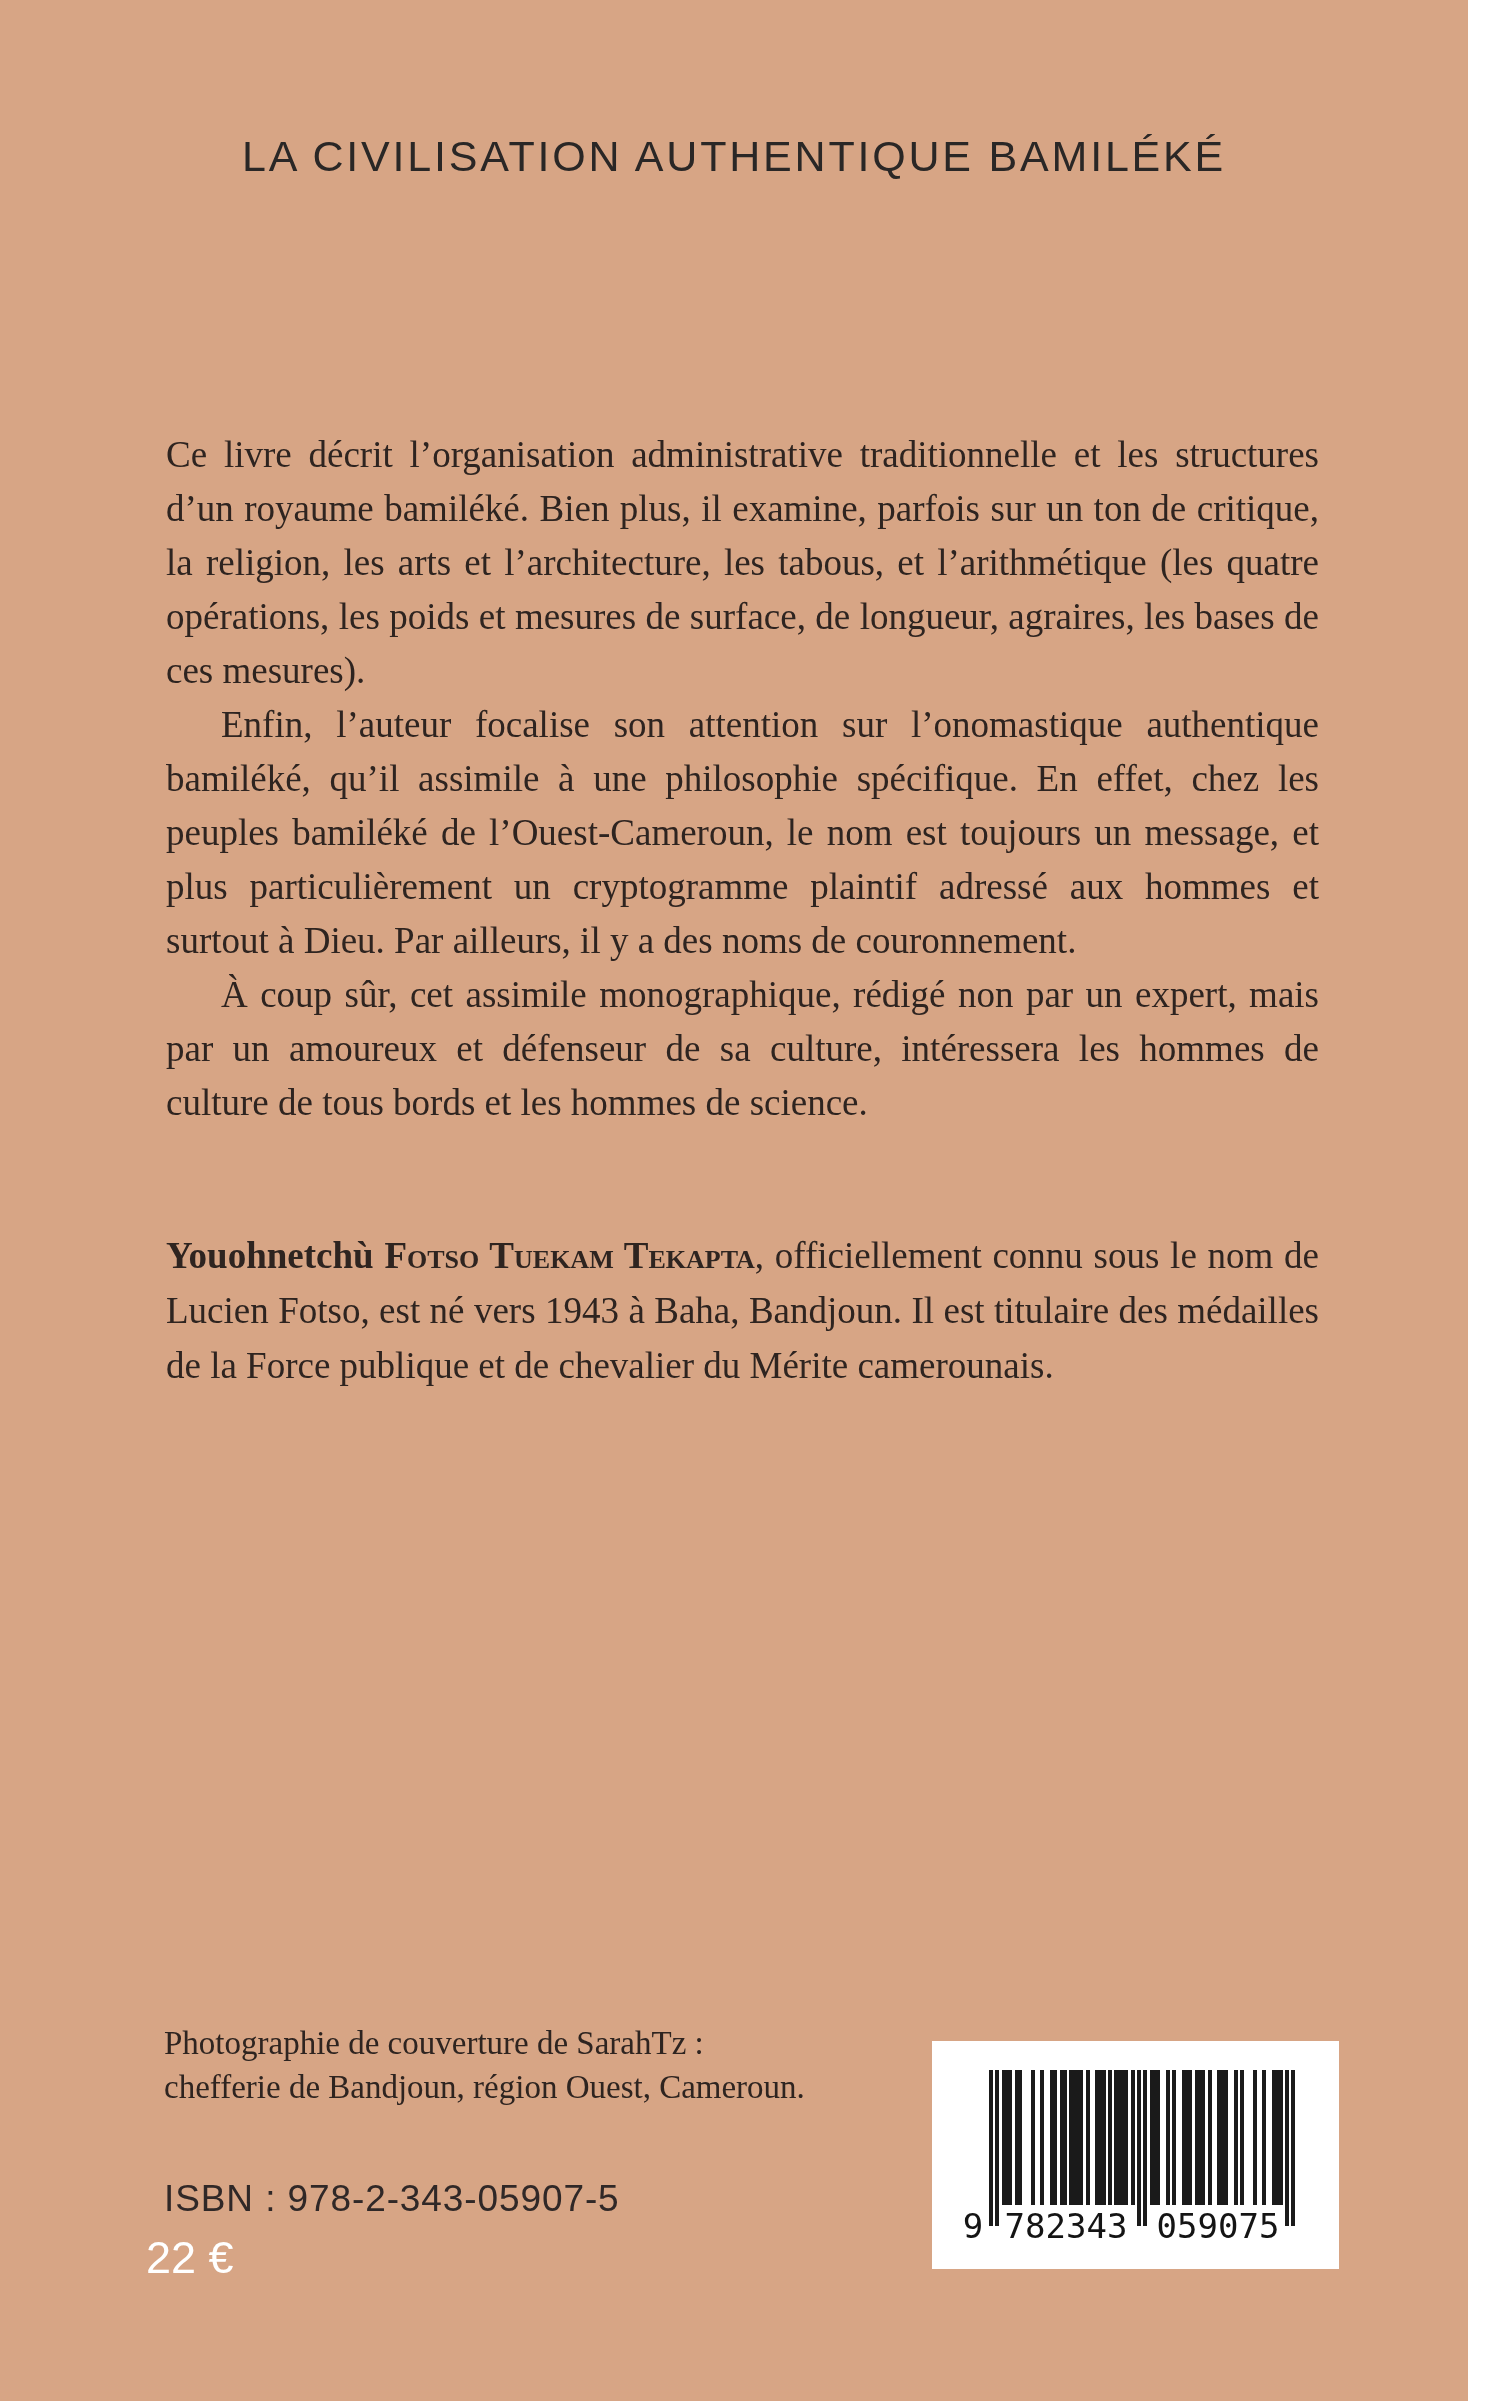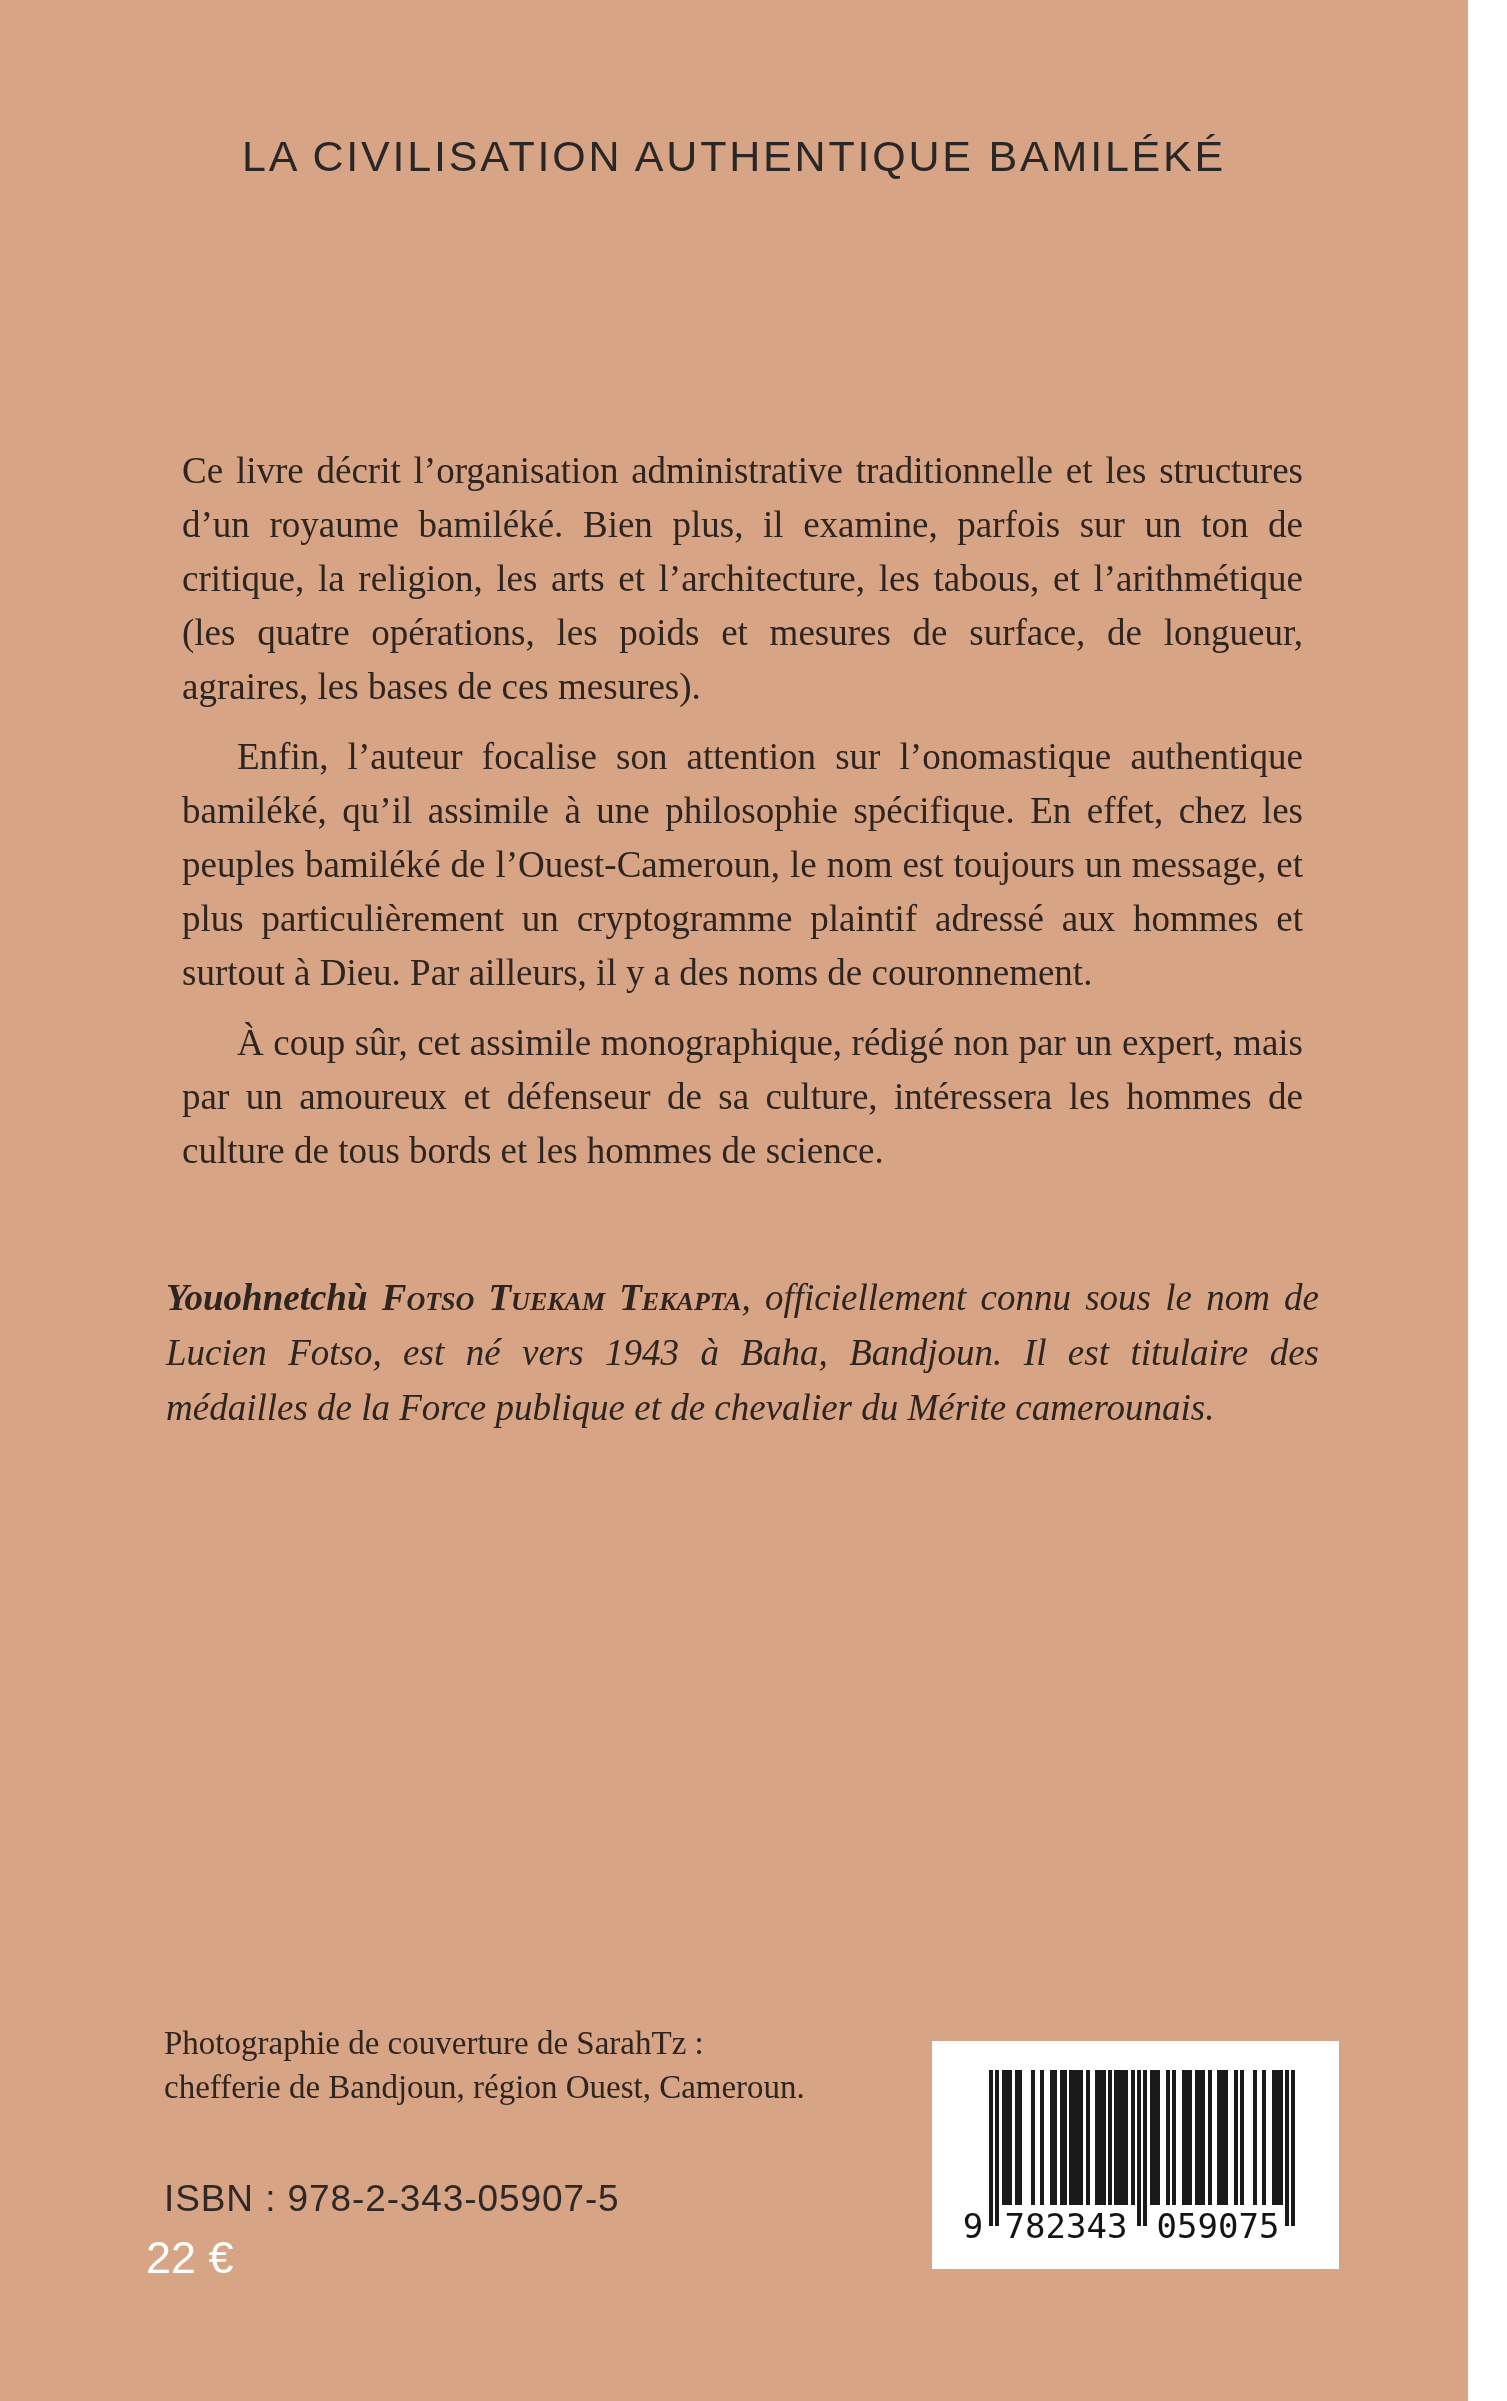--- a/index.html
+++ b/index.html
@@ -26,30 +26,29 @@
   }
   .synopsis{
     position:absolute;
     left:166px;
     top:428px;
     width:1153px;
     font-size:37px;
     line-height:54px;
     text-align:justify;
   }
-  .synopsis p{margin:16px;}
+  .synopsis p{margin:0;}
   .synopsis p.indented{text-indent:55px;}
   .bio{
     position:absolute;
     left:166px;
-    top:1270px;
+    top:1228px;
     width:1153px;
     font-size:37px;
     line-height:55px;
-    font-style:italic;
     text-align:justify;
   }
   .bio p{margin:0;}
   .bio .bio-name{font-weight:600;}
   .bio .bio-name-caps{font-weight:600;font-variant:small-caps;}
   .credits{
     position:absolute;
     left:164px;
     top:2021px;
     width:852px;

